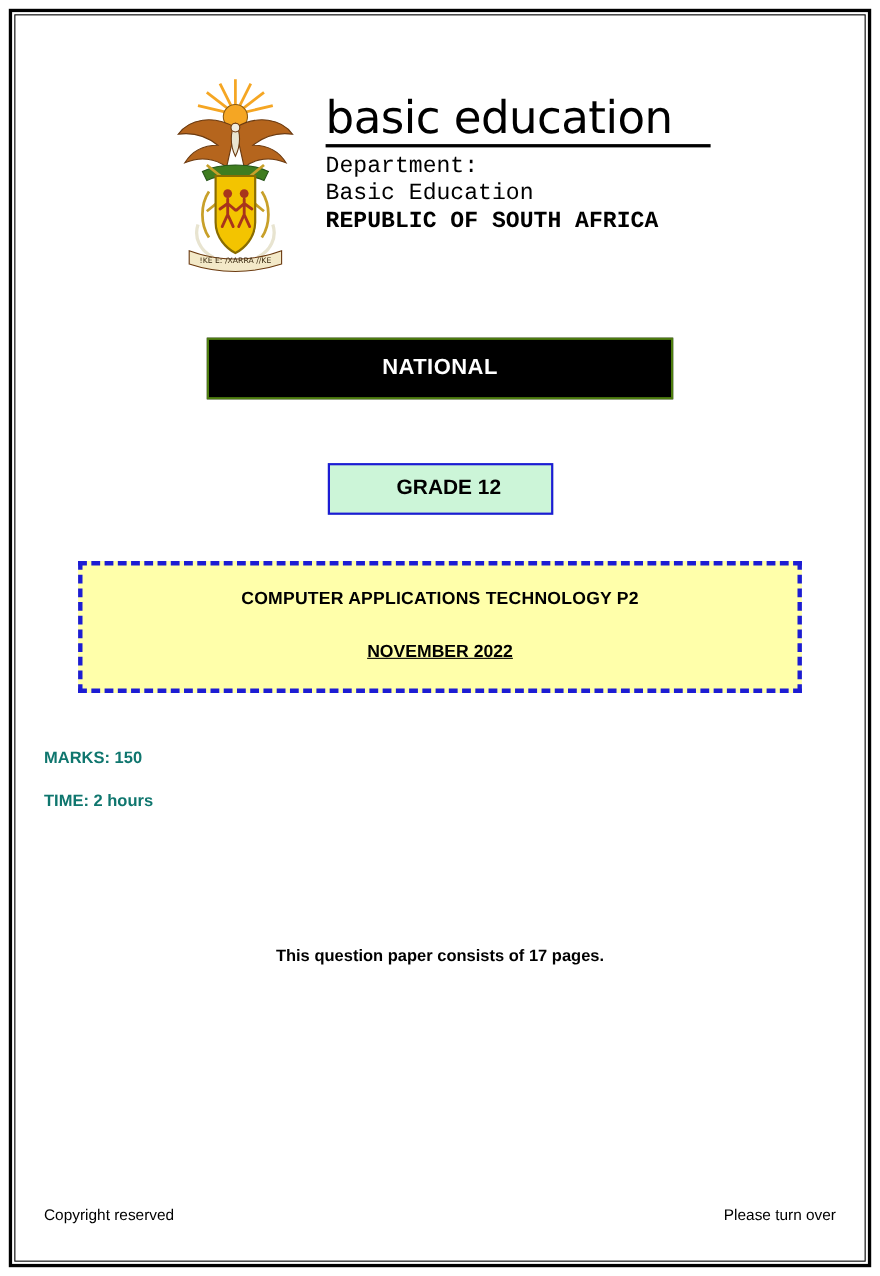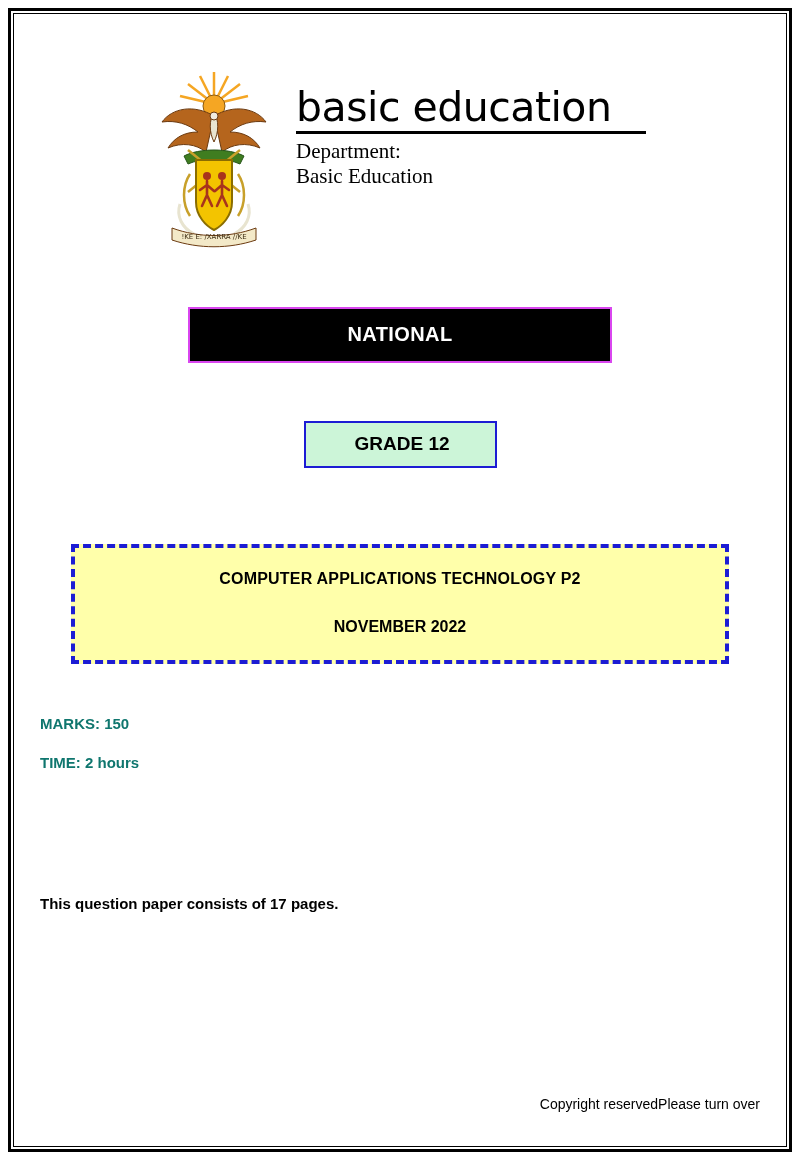--- a/index.html
+++ b/index.html
@@ -76,36 +76,36 @@
     width: 350px;
     height: 3px;
     background: #000;
     margin-top: 1px;
     margin-bottom: 5px;
   }
   .dept-line {
     font-size: 21px;
     line-height: 25px;
     color: #000;
-    font-family: Liberation Serif, serif;
+    font-family: Liberation Mono, monospace;
   }
   .dept-line.bold {
     font-weight: bold;
   }
 
   
   .nsc-wrap {
     display: flex;
     justify-content: center;
     margin-top: 58px;
   }
   .nsc-box {
     width: 420px;
     background: #000000;
-    border: 2px solid #d946ef;
+    border: 2px solid #4d7c0f;
     color: #ffffff;
     text-align: center;
     font-weight: bold;
     font-size: 20px;
     line-height: 27px;
     padding: 12px 0 13px 0;
     letter-spacing: 0.4px;
   }
 
   
@@ -115,81 +115,82 @@
     margin-top: 58px;
   }
   .grade-box {
     width: 185px;
     background: #ccf5d8;
     border: 2px solid #1c1cd4;
     text-align: center;
     font-weight: bold;
     font-size: 19px;
     line-height: 24px;
-    padding: 9px 0 10px 4px;
+    padding: 9px 0 10px 16px;
     color: #000;
   }
 
   
   .subject-wrap {
     display: flex;
     justify-content: center;
-    margin-top: 76px;
+    margin-top: 42px;
   }
   .subject-box {
     width: 650px;
     background: #ffffaa;
     border: 4px dashed #1c1cd4;
     text-align: center;
     padding: 20px 0 22px 0;
     color: #000;
   }
   .subject-title {
     font-weight: bold;
     font-size: 16px;
     line-height: 22px;
     letter-spacing: 0.2px;
   }
   .subject-date {
     font-weight: bold;
     font-size: 16px;
     line-height: 22px;
     margin-top: 26px;
+    text-decoration: underline;
   }
 
   
   .meta {
     margin-top: 50px;
     margin-left: 0px;
   }
   .meta-line {
     font-weight: bold;
     font-size: 15px;
     line-height: 20px;
     color: #0f766e;
     margin-bottom: 19px;
   }
 
   
   .pages-note {
-    text-align: left;
+    text-align: center;
     font-weight: bold;
     font-size: 15px;
     margin-top: 122px;
     color: #000;
   }
 
   
   .footer {
     position: absolute;
-    left: 16px;
+    left: 0;
     right: 0;
     bottom: 8px;
     display: flex;
-    justify-content: flex-end;
+    justify-content: space-between;
     font-size: 14px;
     color: #000;
   }
 </style>
 </head>
 <body>
 
 <div class="page">
   <div class="page-border-outer"></div>
   <div class="page-border-inner"></div>
@@ -242,20 +243,21 @@
           <path d="M18 164 C45 174 75 174 102 164 L102 176 C75 185 45 185 18 176 Z" fill="#f3e9c8" stroke="#6b3a10" stroke-width="1"></path>
           <text x="60" y="175" font-family="DejaVu Sans, sans-serif" font-size="7" text-anchor="middle" fill="#3a2a10">!KE E: /XARRA //KE</text>
         </svg>
       </div>
 
       <div class="dept-text">
         <div class="dept-basic-education">basic education</div>
         <div class="dept-rule"></div>
         <div class="dept-line">Department:</div>
         <div class="dept-line">Basic Education</div>
+        <div class="dept-line bold">REPUBLIC OF SOUTH AFRICA</div>
       </div>
     </div>
 
     <div class="nsc-wrap">
       <div class="nsc-box">
         <div>NATIONAL</div>
       </div>
     </div>
 
     <div class="grade-wrap">

